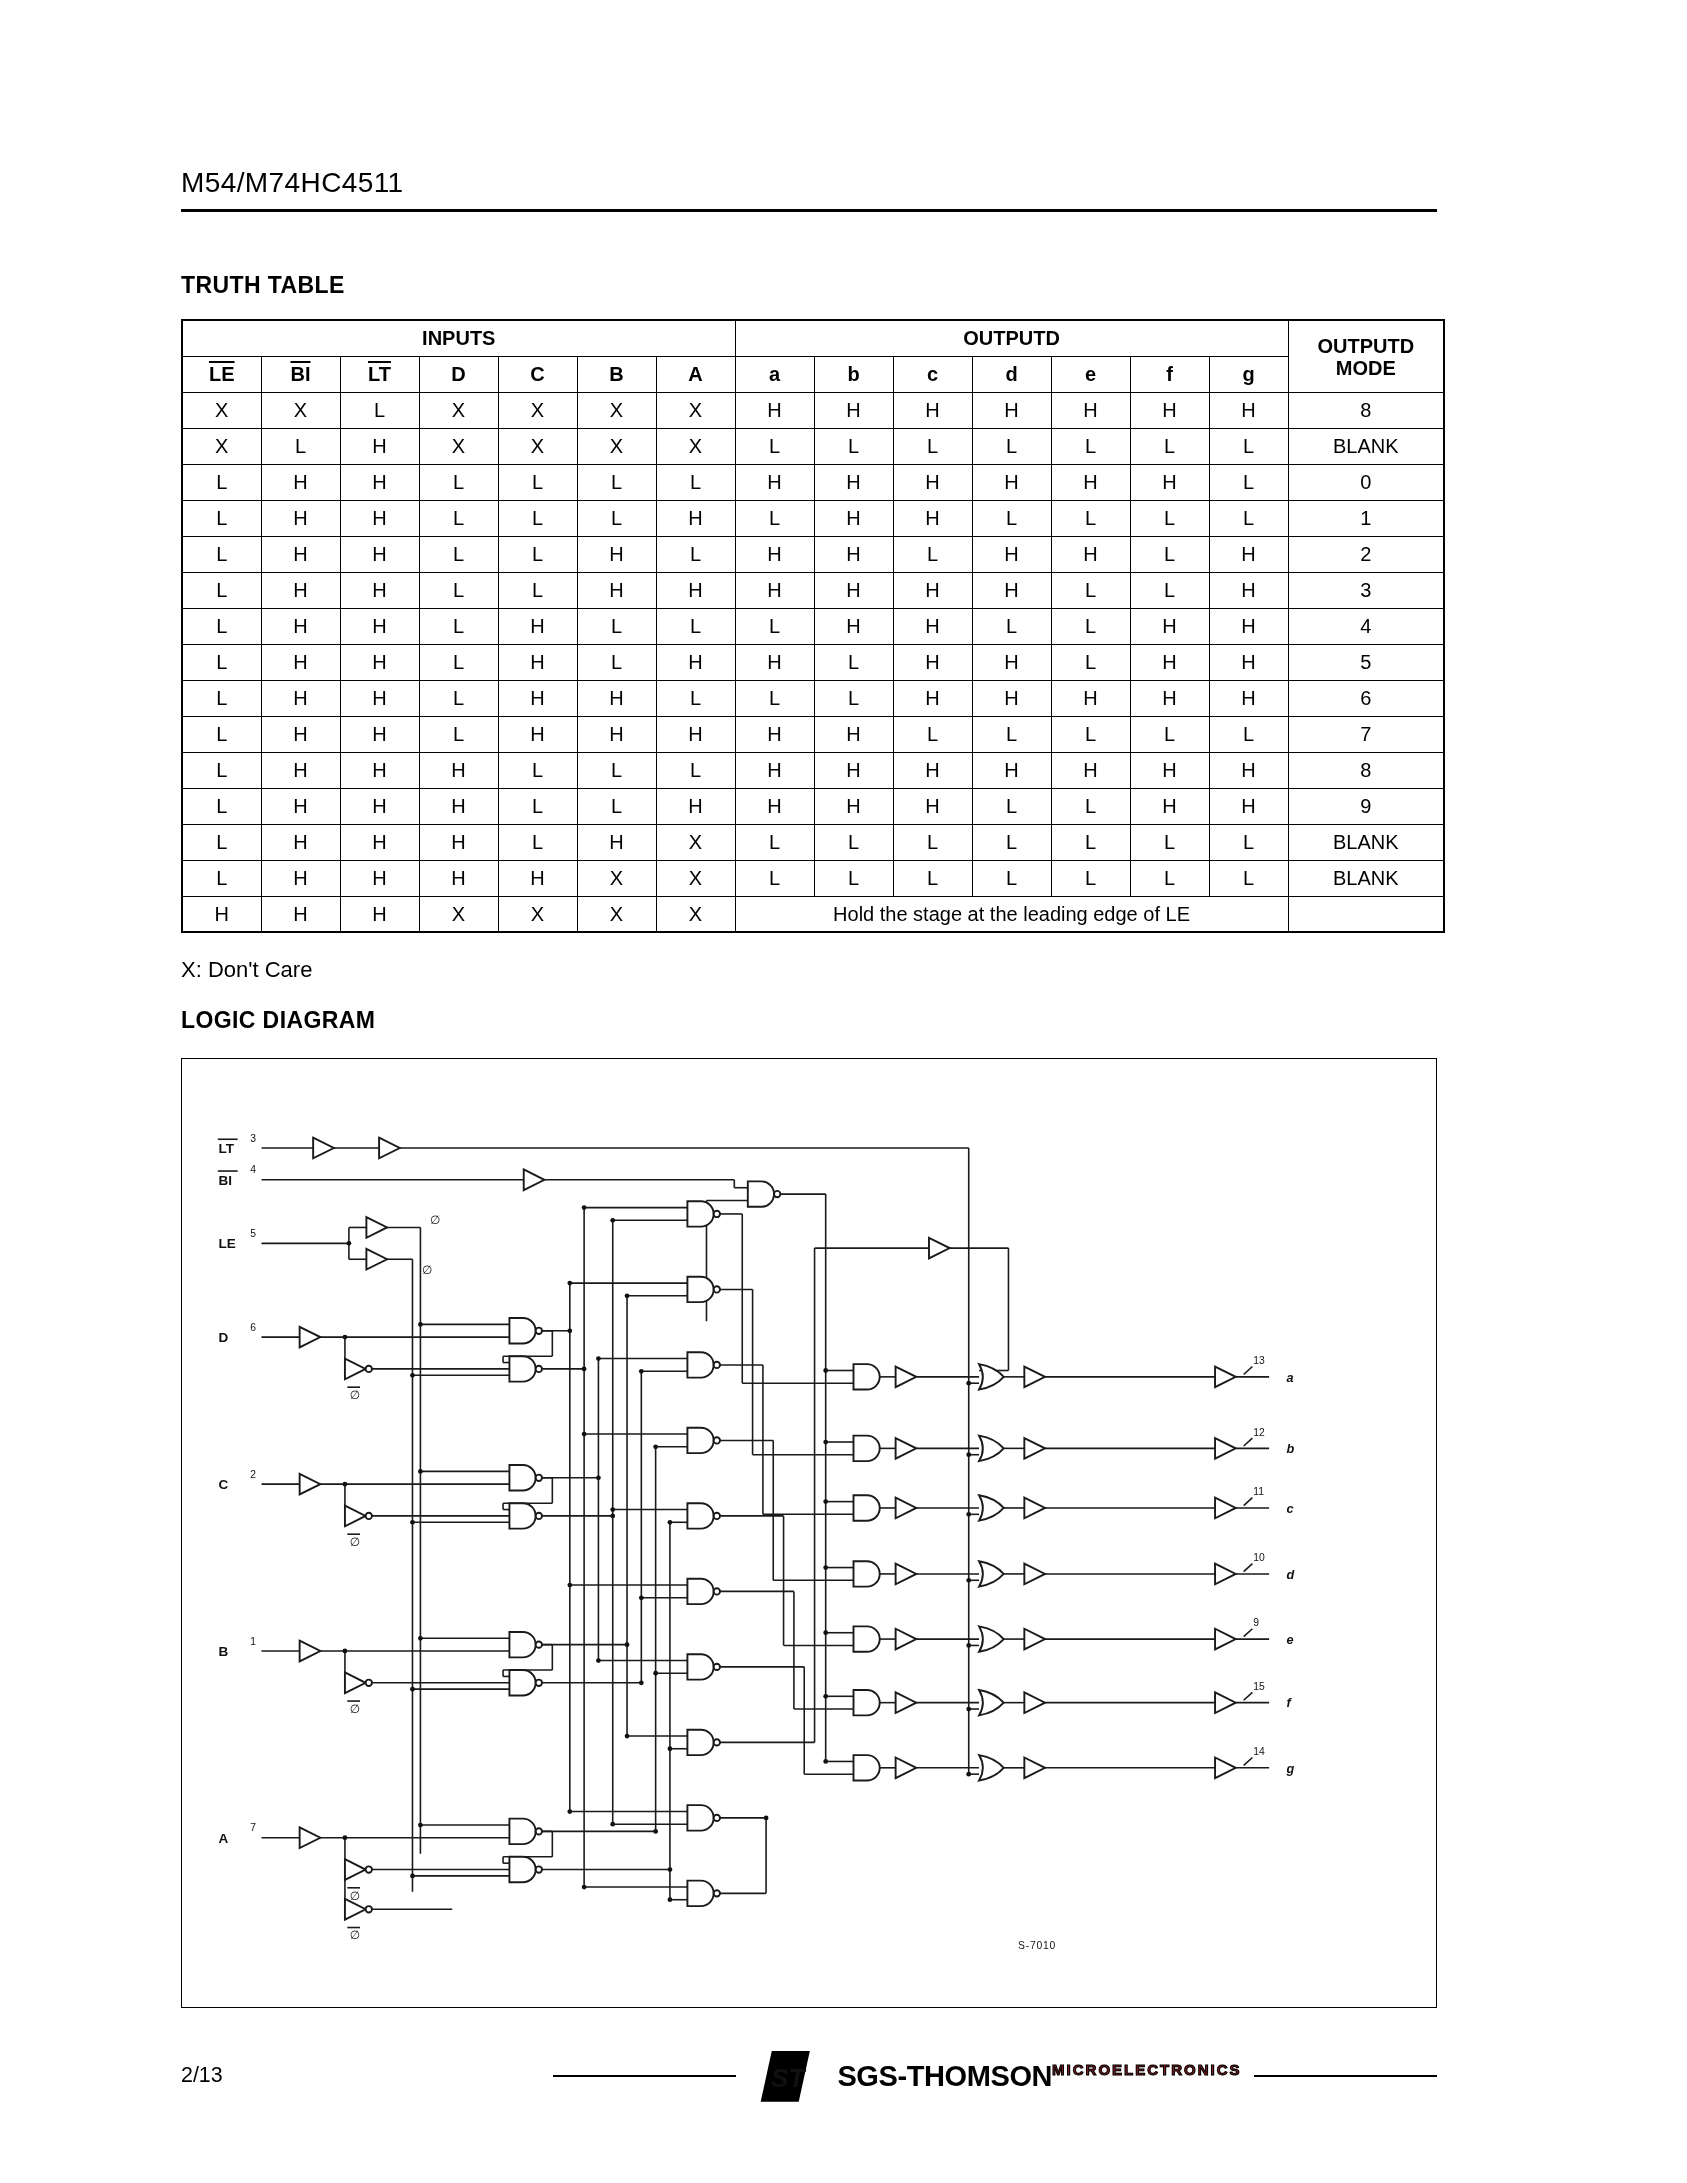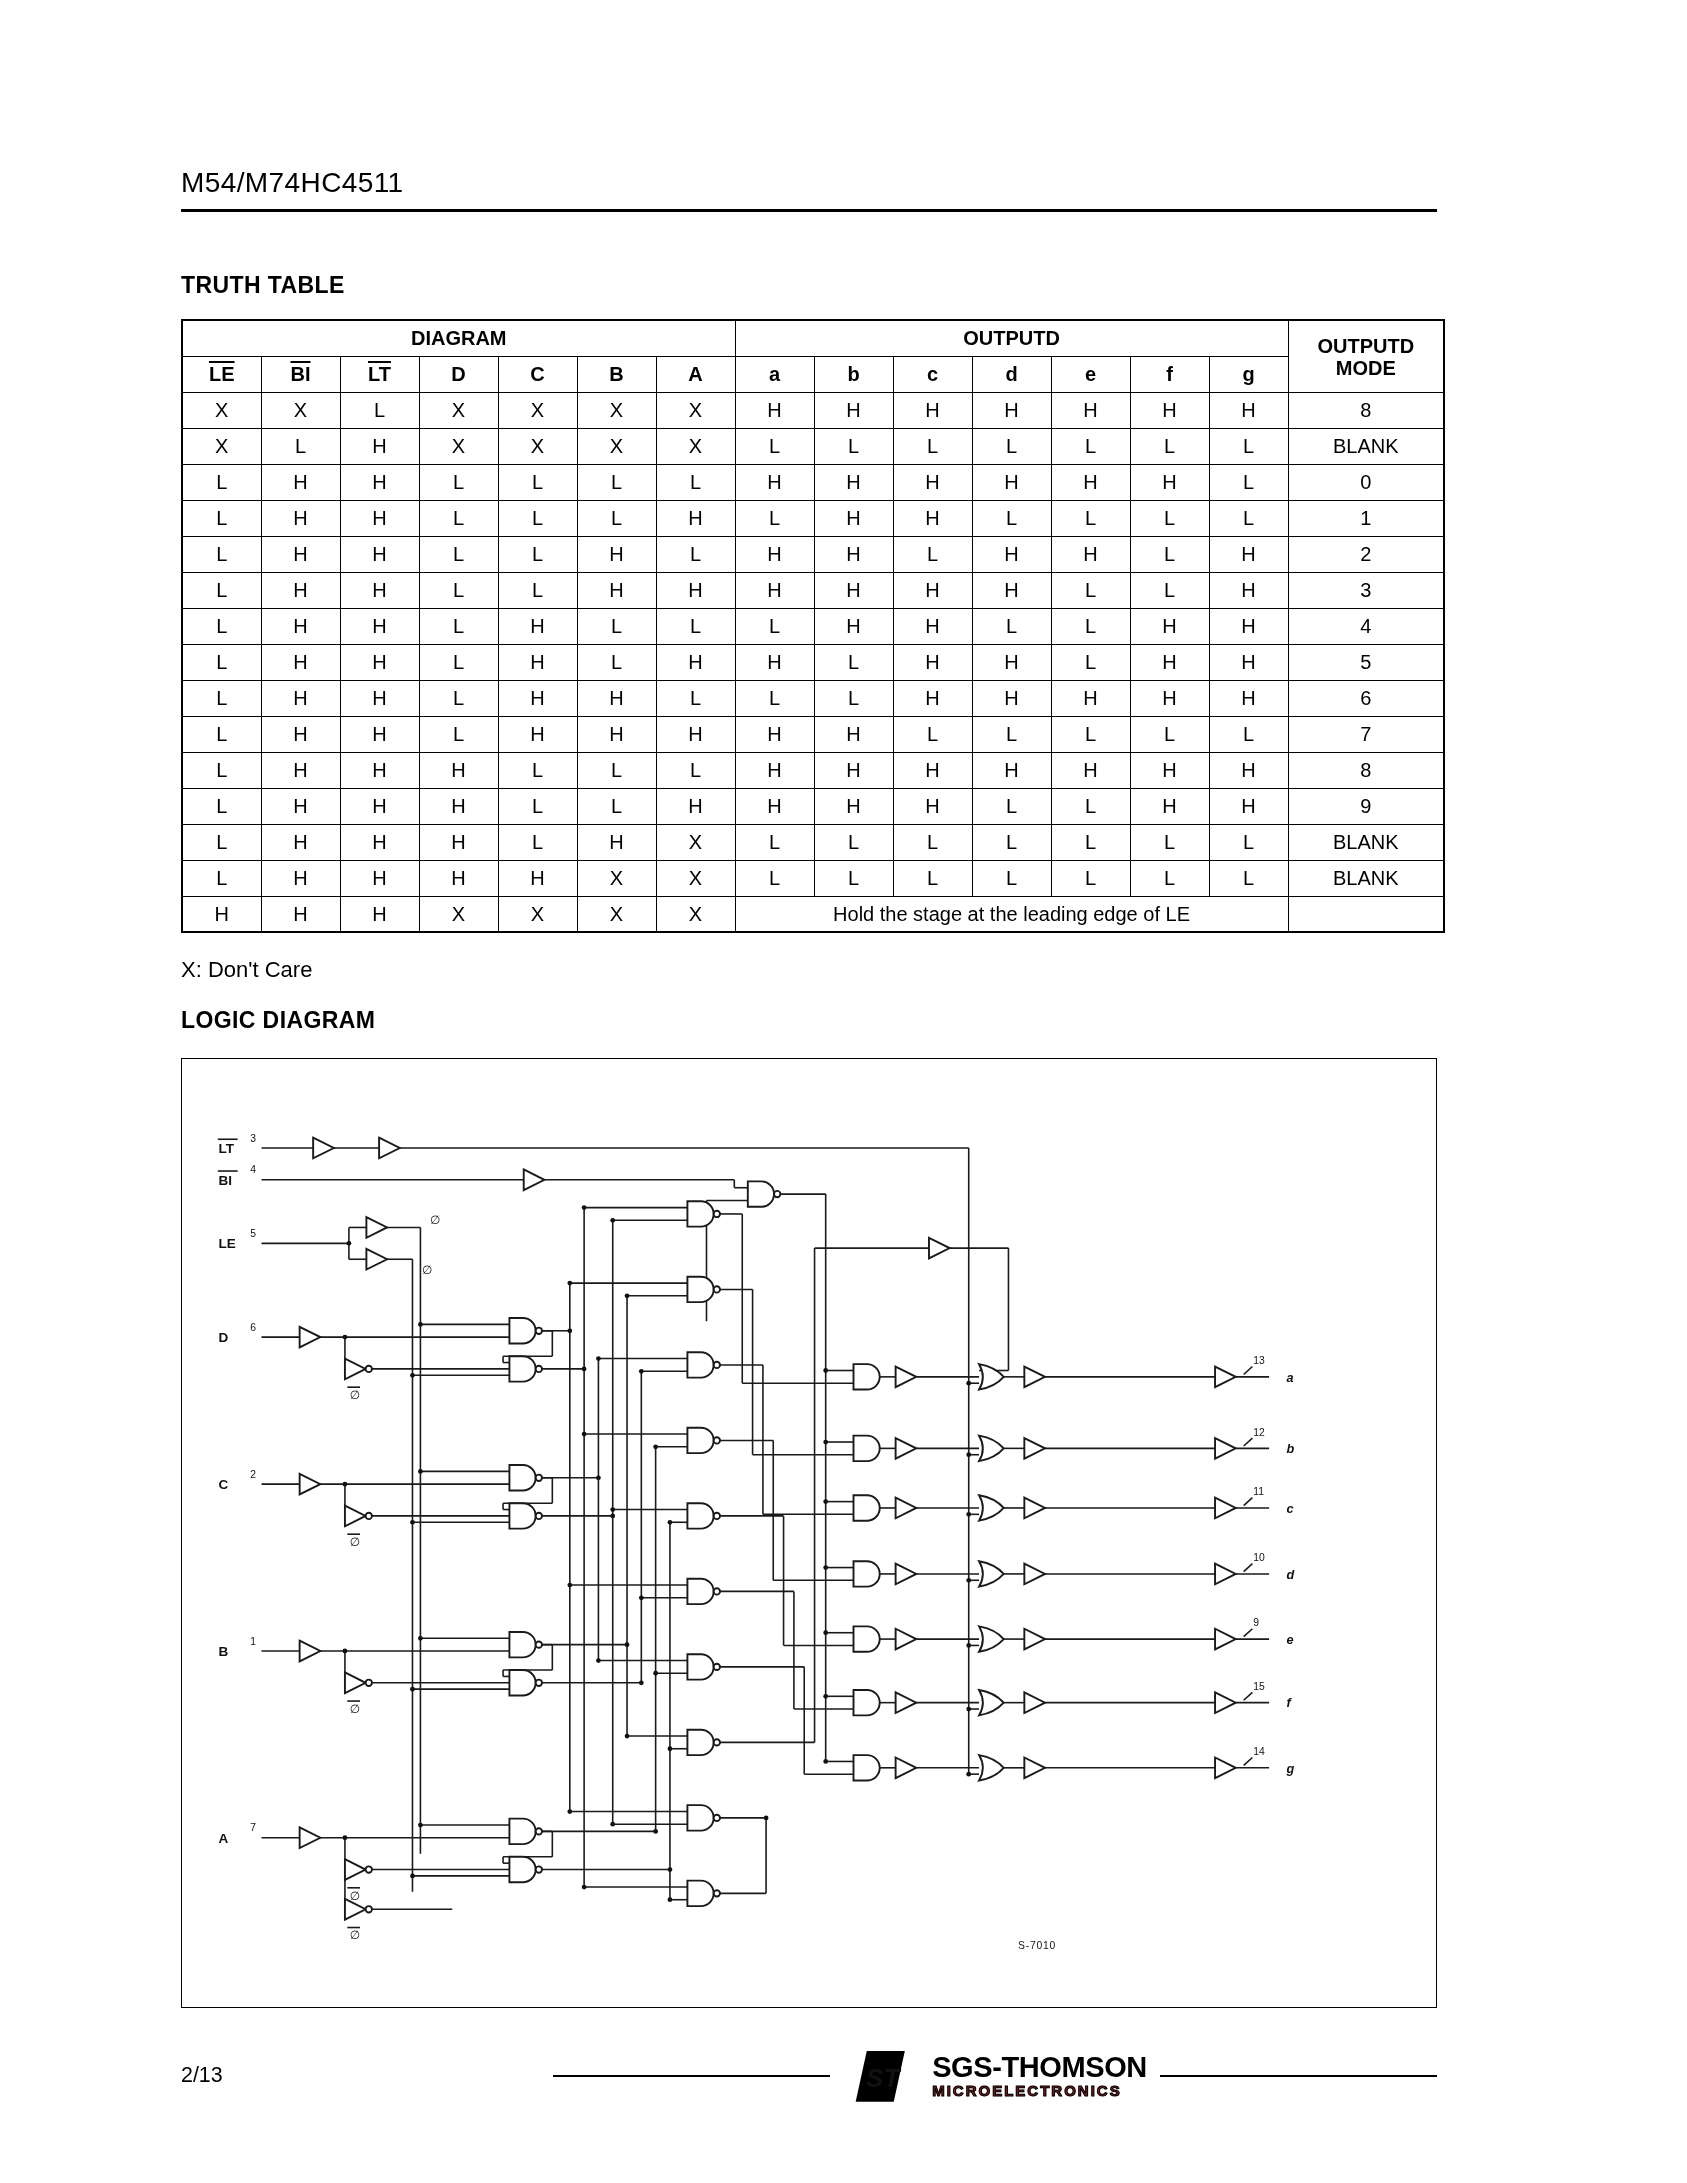--- a/index.html
+++ b/index.html
@@ -28,21 +28,21 @@
   .lbl{font-size:17px;font-weight:bold}
   .pin{font-size:13px}
   .outl{font-size:16px;font-weight:bold;font-style:italic}
   .phi{font-size:15px}
   .note{font-size:13px;letter-spacing:1px}
 
   .footer{display:flex;align-items:center;margin-top:38px;width:1256px}
   .pageno{width:372px;font-size:21.4px}
   .hline{flex:1;height:2.4px;background:#000}
   .logo{display:flex;align-items:center;gap:24px;padding:0 12.7px}
-  .brand{display:flex;flex-direction:column;justify-content:center}
+  .brand{display:flex;justify-content:center}
   .brand-name{font-size:29px;font-weight:bold;letter-spacing:-0.4px;line-height:1.05}
   .brand-sub{font-size:15px;font-weight:bold;letter-spacing:2px;line-height:1.15;color:#7f1d1d;-webkit-text-stroke:1px #000;text-shadow:0 0 0.8px #000}
 </style>
 </head>
 <body>
 
 <div class="sheet">
 
   <h1 class="doc-title">M54/M74HC4511</h1>
   <div class="title-rule"></div>
@@ -62,21 +62,21 @@
         <col style="width: 79px;">
         <col style="width: 79px;">
         <col style="width: 79px;">
         <col style="width: 79px;">
         <col style="width: 79px;">
         <col style="width: 79px;">
         <col style="width: 156px;">
       </colgroup>
     <thead>
         <tr>
-          <th colspan="7">DIAGRAM</th>
+          <th colspan="7">INPUTS</th>
           <th colspan="7">OUTPUTD</th>
           <th rowspan="2" class="mode-h">OUTPUTD MODE</th>
         </tr>
         <tr>
           <th class="ovl">LE</th>
           <th class="ovl">BI</th>
           <th class="ovl">LT</th>
           <th>D</th>
           <th>C</th>
           <th>B</th>

